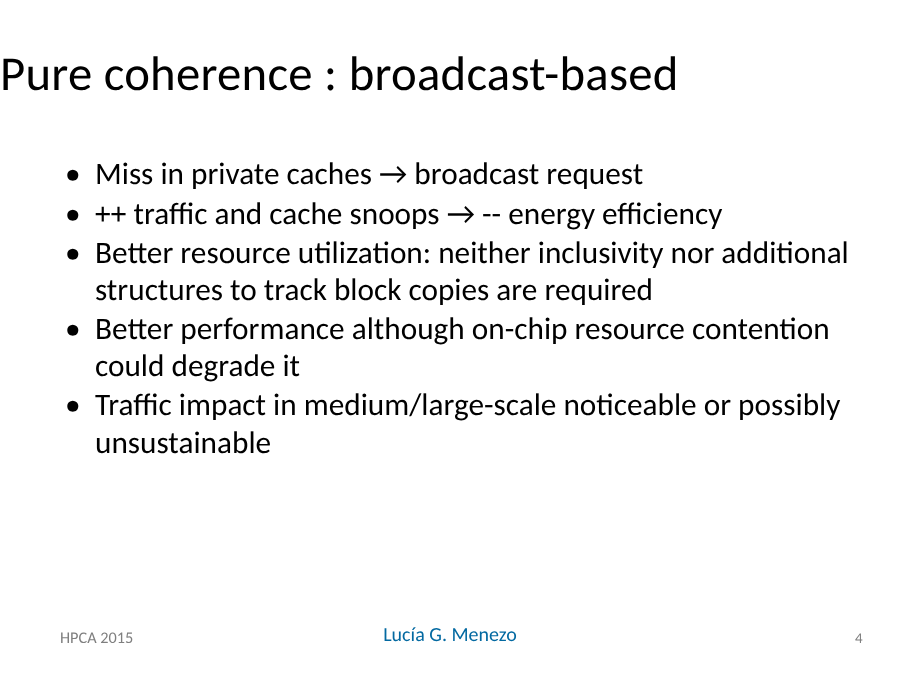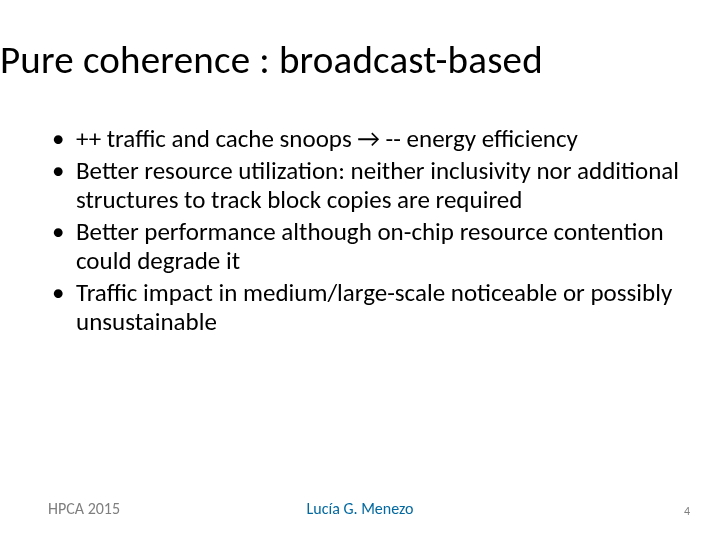--- a/index.html
+++ b/index.html
@@ -51,21 +51,21 @@
     content: "•";
     position: absolute;
     left: 4px;
     top: 0;
     font-size: 25px;
   }
   .footer-left {
     position: absolute;
     left: 48px;
     bottom: 22px;
-    font-size: 16px;
+    font-size: 13px;
     color: #7f7f7f;
   }
   .footer-center {
     position: absolute;
     left: 0;
     right: 0;
     bottom: 22px;
     text-align: center;
     font-size: 16px;
     color: #0369a1;
@@ -80,20 +80,21 @@
 </style>
 </head>
 <body>
 
 <div class="slide">
 
   <div class="title">Pure coherence : broadcast-based</div>
 
   <div class="body">
     <ul>
+      <li>Miss in private caches → broadcast request</li>
       <li>++ traffic and cache snoops → -- energy efficiency</li>
       <li>Better resource utilization: neither inclusivity nor additional structures to track block copies are required</li>
       <li>Better performance although on-chip resource contention could degrade it</li>
       <li>Traffic impact in medium/large-scale noticeable or possibly unsustainable</li>
     </ul>
   </div>
 
   <div class="footer-left">HPCA 2015</div>
   <div class="footer-center">Lucía G. Menezo</div>
   <div class="footer-right">4</div>

